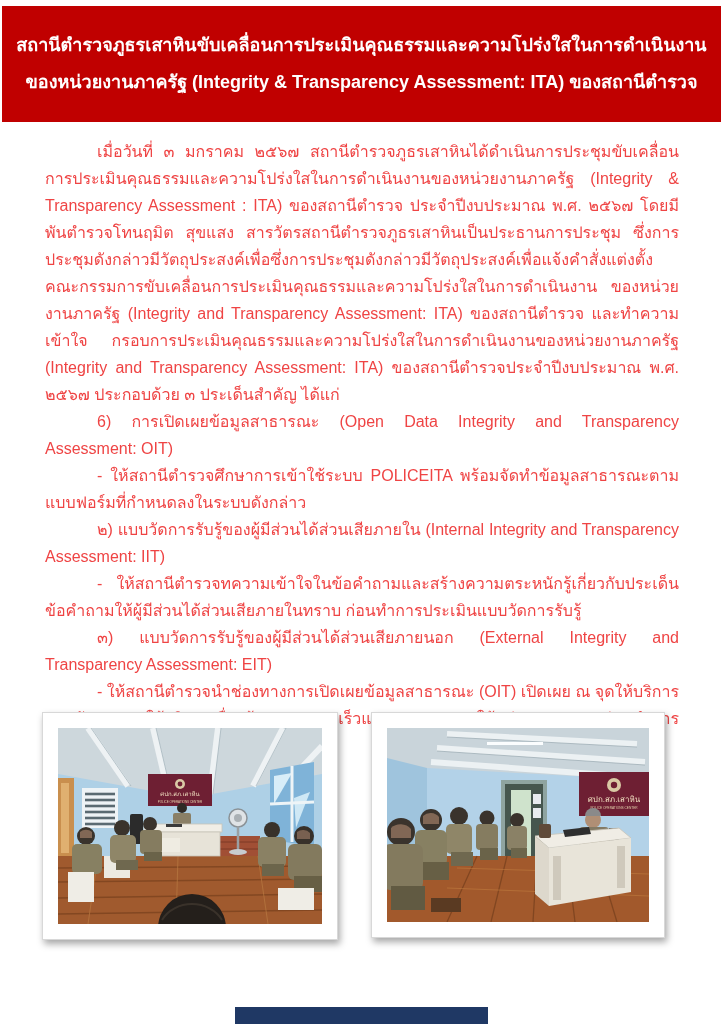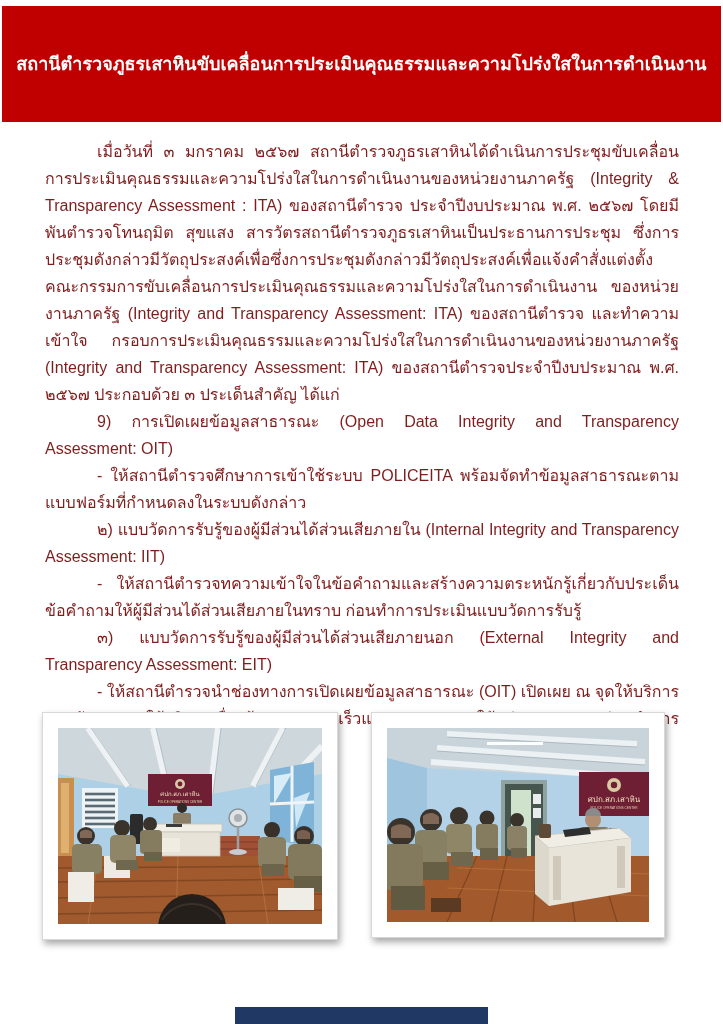--- a/index.html
+++ b/index.html
@@ -10,21 +10,21 @@
   
   .header-banner{
     position:absolute;top:6px;left:2px;right:2px;height:116px;
     background:#c00000;color:#ffffff;
     display:flex;flex-direction:column;align-items:center;justify-content:center;
     text-align:center;font-weight:bold;font-size:18px;line-height:37px;
   }
   
   .article{
     position:absolute;top:138px;left:45px;width:634px;
-    font-size:16px;line-height:27px;color:#7f1d1d;text-align:justify;
+    font-size:16px;line-height:27px;color:#ef4444;text-align:justify;
   }
   .article p{margin:0;text-indent:52px;}
   
   .photo-frame{
     position:absolute;background:#ffffff;padding:15px;border:1px solid #d8d8d8;
     box-shadow:2px 4px 7px rgba(0,0,0,0.35);
   }
   .photo-frame.left{left:42px;top:712px;width:264px;height:196px;}
   .photo-frame.right{left:371px;top:712px;width:262px;height:194px;}
   .photo-frame svg{display:block;width:100%;height:100%;}
@@ -33,25 +33,26 @@
     position:absolute;left:235px;bottom:0;width:253px;height:17px;background:#1f3864;
   }
 </style>
 </head>
 <body>
 
 <div class="page">
 
   <div class="header-banner">
     <div>สถานีตำรวจภูธรเสาหินขับเคลื่อนการประเมินคุณธรรมและความโปร่งใสในการดำเนินงาน</div>
+    <div>ของหน่วยงานภาครัฐ (Integrity &amp; Transparency Assessment: ITA) ของสถานีตำรวจ</div>
   </div>
 
   <div class="article">
     <p>เมื่อวันที่ ๓ มกราคม ๒๕๖๗ สถานีตำรวจภูธรเสาหินได้ดำเนินการประชุมขับเคลื่อนการประเมินคุณธรรมและความโปร่งใสในการดำเนินงานของหน่วยงานภาครัฐ (Integrity &amp; Transparency Assessment : ITA) ของสถานีตำรวจ ประจำปีงบประมาณ พ.ศ. ๒๕๖๗ โดยมี พันตำรวจโทนฤมิต  สุขแสง สารวัตรสถานีตำรวจภูธรเสาหินเป็นประธานการประชุม ซึ่งการประชุมดังกล่าวมีวัตถุประสงค์เพื่อซึ่งการประชุมดังกล่าวมีวัตถุประสงค์เพื่อแจ้งคำสั่งแต่งตั้งคณะกรรมการขับเคลื่อนการประเมินคุณธรรมและความโปร่งใสในการดำเนินงาน ของหน่วยงานภาครัฐ (Integrity and Transparency Assessment: ITA) ของสถานีตำรวจ และทำความเข้าใจ กรอบการประเมินคุณธรรมและความโปร่งใสในการดำเนินงานของหน่วยงานภาครัฐ (Integrity and Transparency Assessment: ITA) ของสถานีตำรวจประจำปีงบประมาณ พ.ศ. ๒๕๖๗ ประกอบด้วย ๓ ประเด็นสำคัญ ได้แก่</p>
-    <p>9) การเปิดเผยข้อมูลสาธารณะ (Open Data Integrity and Transparency Assessment: OIT)</p>
+    <p>6) การเปิดเผยข้อมูลสาธารณะ (Open Data Integrity and Transparency Assessment: OIT)</p>
     <p>- ให้สถานีตำรวจศึกษาการเข้าใช้ระบบ POLICEITA พร้อมจัดทำข้อมูลสาธารณะตามแบบฟอร์มที่กำหนดลงในระบบดังกล่าว</p>
     <p>๒) แบบวัดการรับรู้ของผู้มีส่วนได้ส่วนเสียภายใน (Internal Integrity and Transparency Assessment: IIT)</p>
     <p>- ให้สถานีตำรวจทความเข้าใจในข้อคำถามและสร้างความตระหนักรู้เกี่ยวกับประเด็นข้อคำถามให้ผู้มีส่วนได้ส่วนเสียภายในทราบ ก่อนทำการประเมินแบบวัดการรับรู้</p>
     <p>๓) แบบวัดการรับรู้ของผู้มีส่วนได้ส่วนเสียภายนอก (External Integrity and Transparency Assessment: EIT)</p>
     <p>- ให้สถานีตำรวจนำช่องทางการเปิดเผยข้อมูลสาธารณะ (OIT) เปิดเผย ณ จุดให้บริการ และพัฒนาการให้บริการเพื่อสร้างความรวดเร็วและความสะดวกให้แก่ประชาชน ก่อนทำการประเมินแบบวัดการรับรู้</p>
   </div>
 
   <div class="photo-frame left">
     <svg viewBox="0 0 264 196" preserveAspectRatio="none">
 

